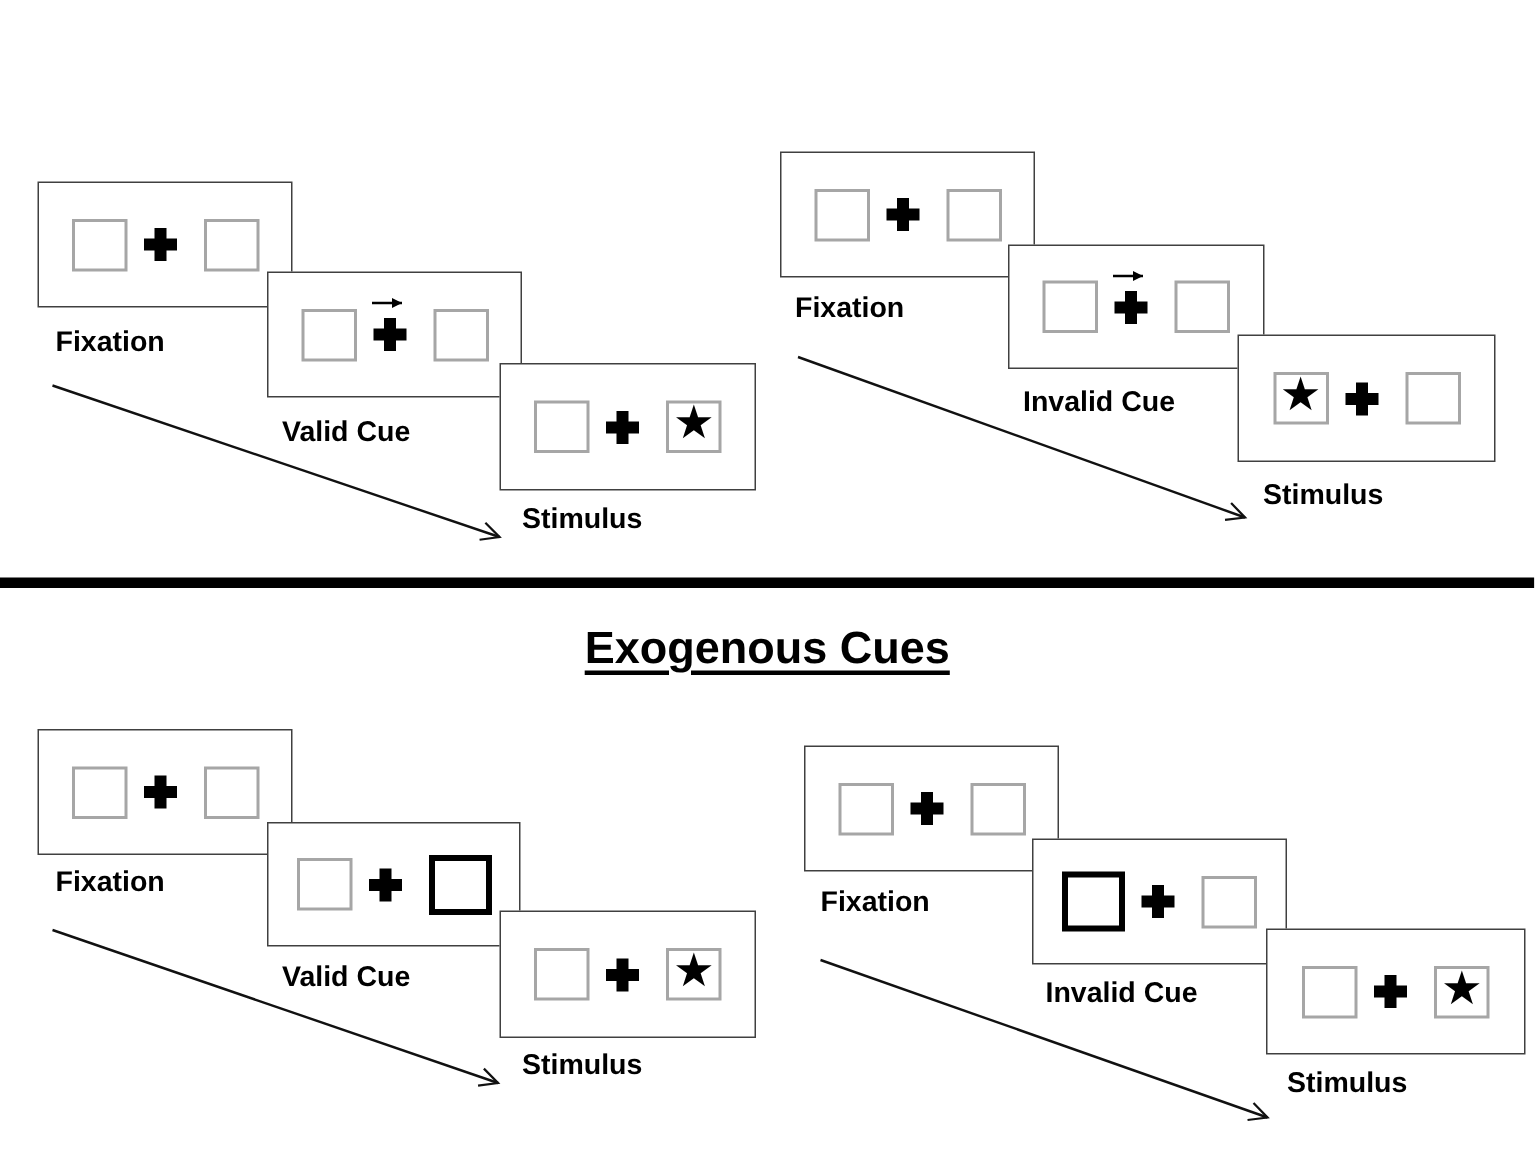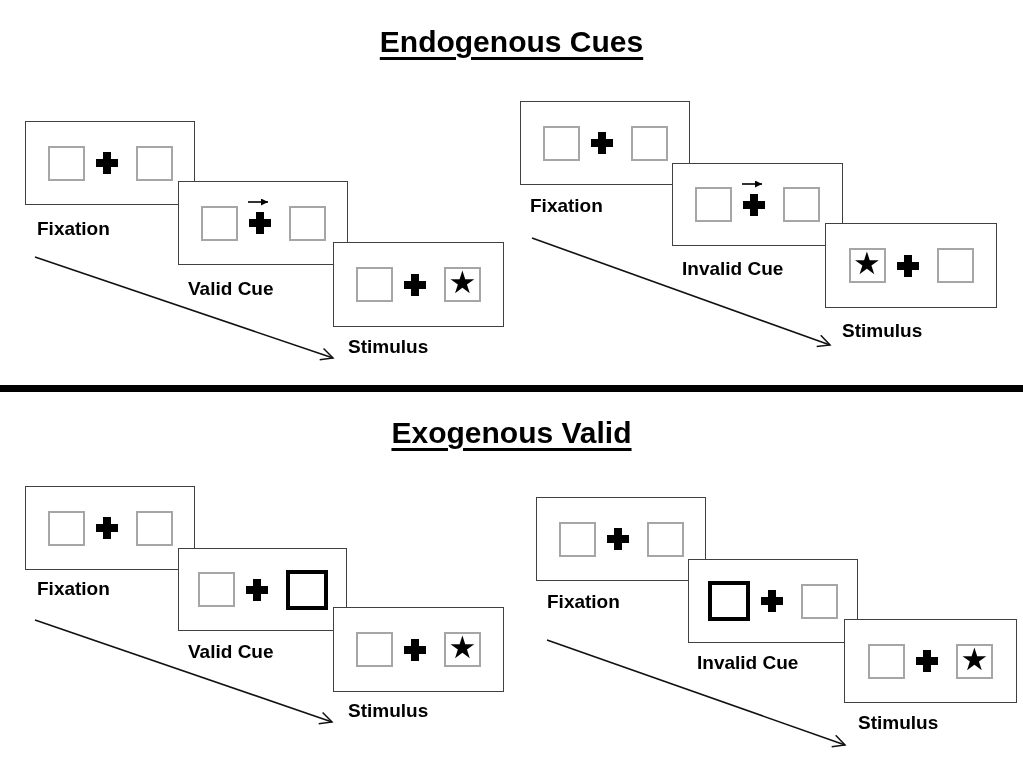--- a/index.html
+++ b/index.html
@@ -48,26 +48,23 @@
     <defs>
       <marker id="head-open" markerWidth="16" markerHeight="16" refX="13" refY="7" orient="auto" markerUnits="userSpaceOnUse">
         <path d="M1,1 L13,7 L1,13" fill="none" stroke="#111" stroke-width="1.5"></path>
       </marker>
       <marker id="head-cue" markerWidth="9" markerHeight="8" refX="7" refY="3.5" orient="auto" markerUnits="userSpaceOnUse">
         <path d="M0,0 L7,3.5 L0,7 Z" fill="#000"></path>
       </marker>
     </defs>
   </svg>
 
-  <div class="sec-title" style="top:24px;">
-    <span class="ul">Endogenous Cues</span>
-  </div>
   <div class="divider"></div>
   <div class="sec-title" style="top:415px;">
-    <span class="ul">Exogenous Valid</span>
+    <span class="ul">Exogenous Cues</span>
   </div>
 
   <svg class="seq-arrow" style="left:28px;top:250px;" width="315" height="118">
     <line x1="7" y1="7" x2="305" y2="108" stroke="#111" stroke-width="1.6" marker-end="url(#head-open)"></line>
   </svg>
   <svg class="seq-arrow" style="left:525px;top:231px;" width="315" height="122">
     <line x1="7" y1="7" x2="305" y2="114" stroke="#111" stroke-width="1.6" marker-end="url(#head-open)"></line>
   </svg>
   <svg class="seq-arrow" style="left:28px;top:613px;" width="315" height="118">
     <line x1="7" y1="7" x2="304" y2="109" stroke="#111" stroke-width="1.6" marker-end="url(#head-open)"></line>

